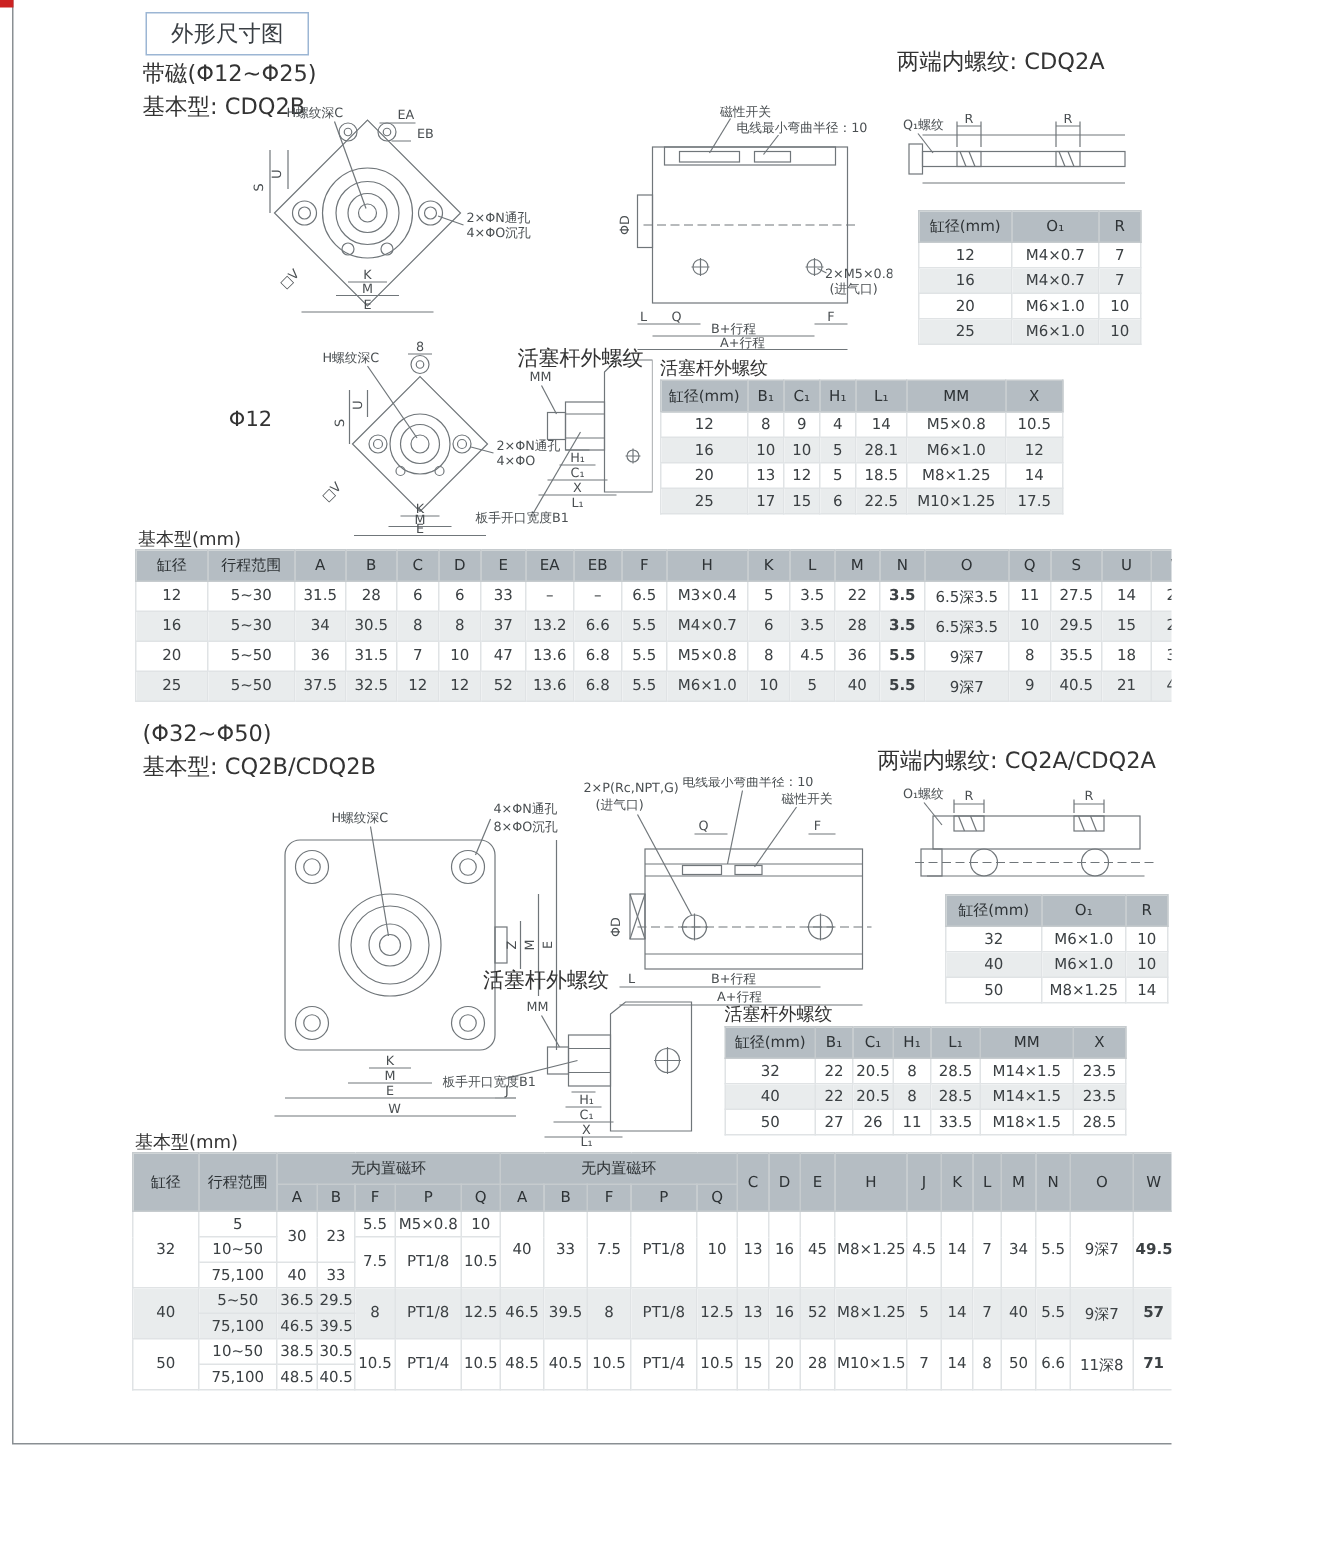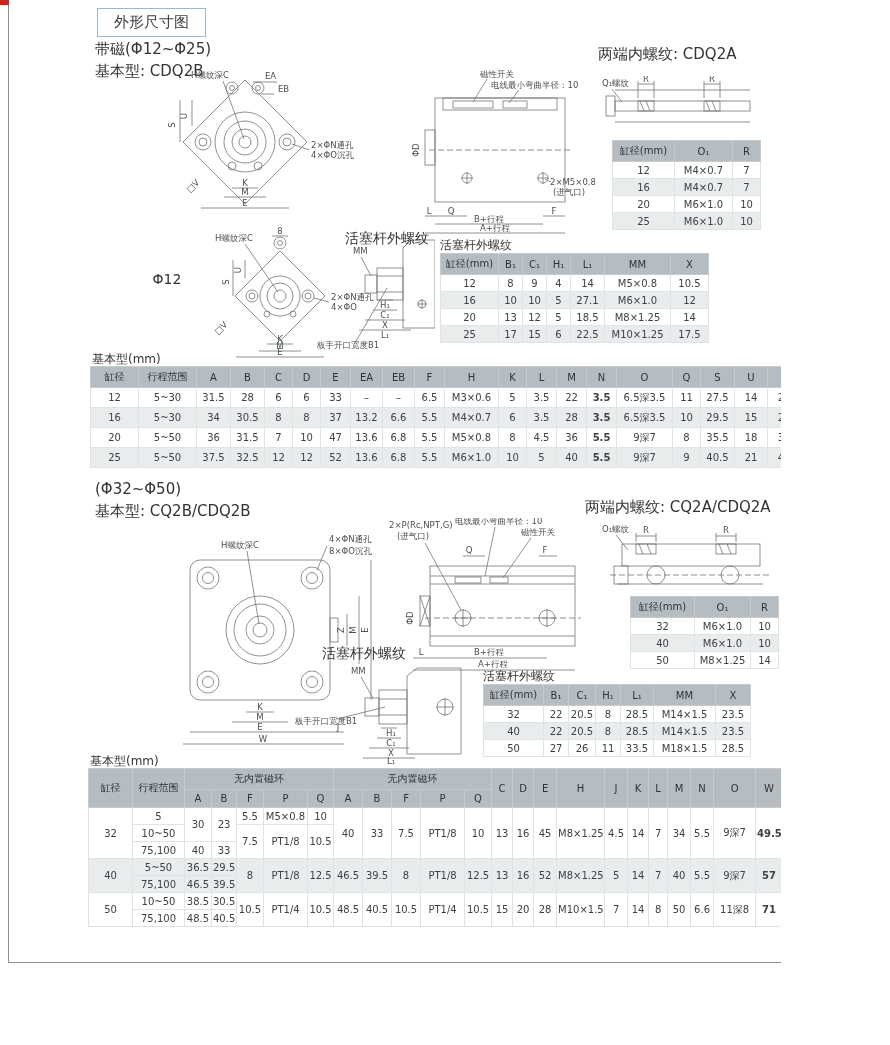--- a/index.html
+++ b/index.html
@@ -28,21 +28,21 @@
 <div id="page">
 
   <div class="abs frame" style="left:8px;top:0;width:1px;height:962px;"></div>
   <div class="abs frame" style="left:887px;top:0;width:1px;height:962px;"></div>
   <div class="abs frame" style="left:8px;top:962px;width:880px;height:1px;"></div>
   <div class="abs" style="left:0;top:0;width:9px;height:5px;background:#cc2222;"></div>
 
   <div class="abs titlebox" style="left:97px;top:8px;">外形尺寸图</div>
   <div class="abs h15" style="left:95px;top:40px;">带磁(Φ12~Φ25)</div>
   <div class="abs h15" style="left:95px;top:62px;">基本型: CDQ2B</div>
-  <div class="abs h15" style="left:598px;top:45px;">两端内螺纹: CDQ2A</div>
+  <div class="abs h15" style="left:598px;top:32px;">两端内螺纹: CDQ2A</div>
 
   <svg class="abs" style="left:95px;top:70px;" width="500" height="165" viewBox="0 0 500 165">
     <g class="ln">
       <path d="M88,72 L150,10 L212,72 L150,134 Z"></path>
       <circle cx="150" cy="72" r="30"></circle>
         <circle cx="150" cy="72" r="21"></circle>
       <circle cx="150" cy="72" r="13"></circle>
         <circle cx="150" cy="72" r="6"></circle>
       <circle cx="108" cy="72" r="8"></circle>
         <circle cx="108" cy="72" r="4"></circle>
@@ -259,21 +259,21 @@
           <td>4</td>
           <td>14</td>
           <td>M5×0.8</td>
           <td>10.5</td>
         </tr>
         <tr class="shade">
           <td>16</td>
           <td>10</td>
           <td>10</td>
           <td>5</td>
-          <td>27.1</td>
+          <td>28.1</td>
           <td>M6×1.0</td>
           <td>12</td>
         </tr>
         <tr>
           <td>20</td>
           <td>13</td>
           <td>12</td>
           <td>5</td>
           <td>18.5</td>
           <td>M8×1.25</td>
@@ -344,21 +344,21 @@
           <td>12</td>
           <td>5~30</td>
           <td>31.5</td>
           <td>28</td>
           <td>6</td>
           <td>6</td>
           <td>33</td>
           <td>–</td>
           <td>–</td>
           <td>6.5</td>
-          <td>M3×0.6</td>
+          <td>M3×0.4</td>
           <td>5</td>
           <td>3.5</td>
           <td>22</td>
           <td class="bold">3.5</td>
           <td>6.5深3.5</td>
           <td>11</td>
           <td>27.5</td>
           <td>14</td>
           <td>25</td>
         </tr>

